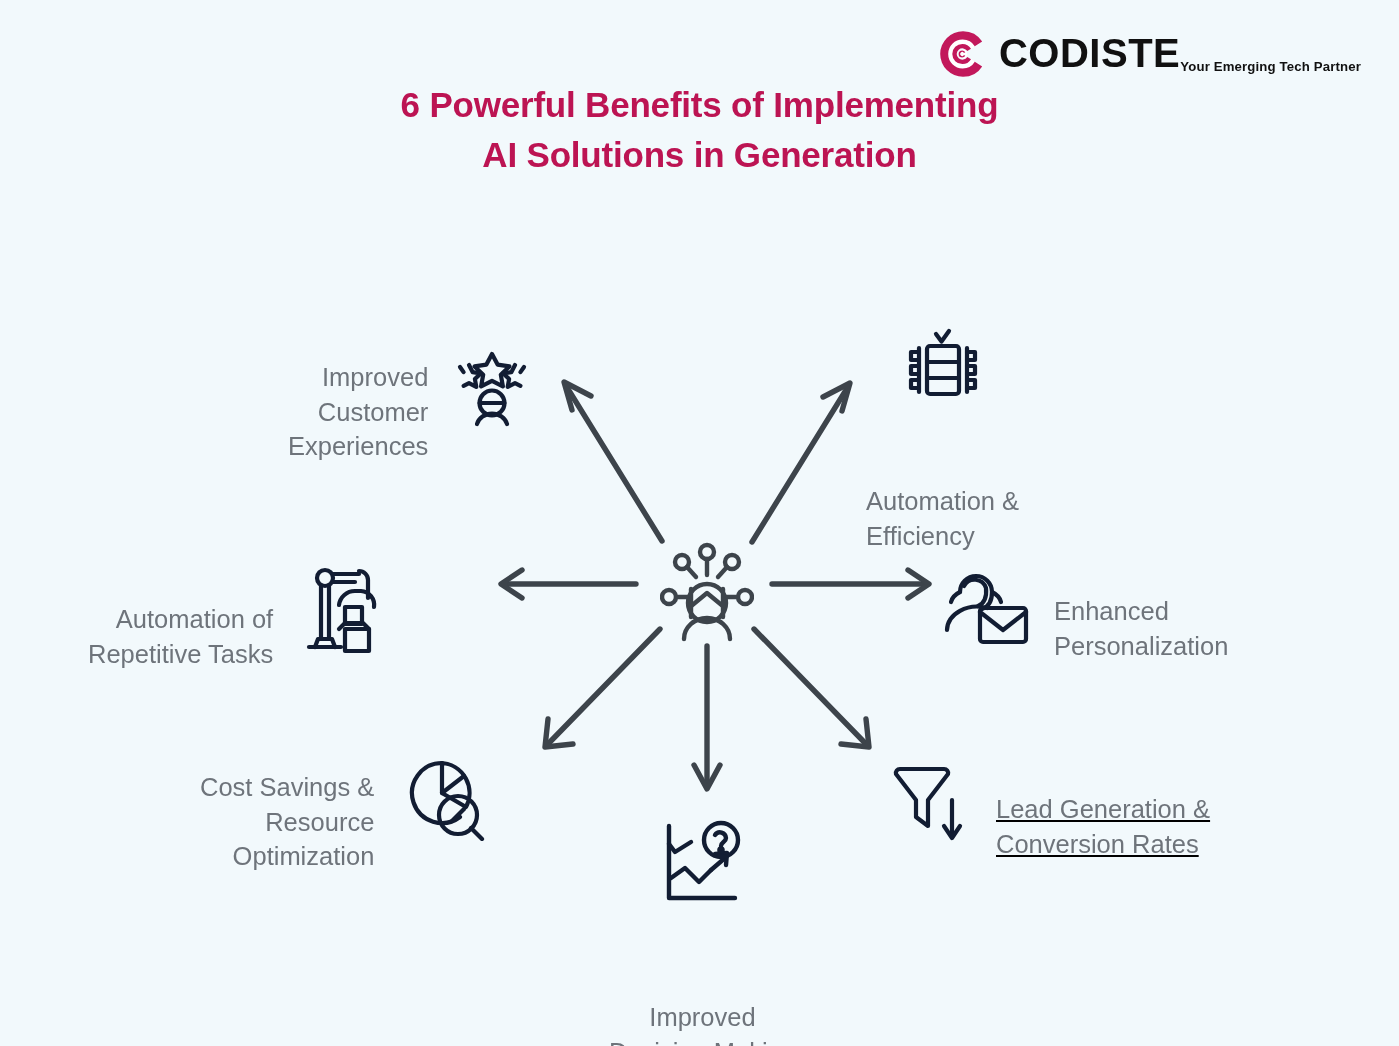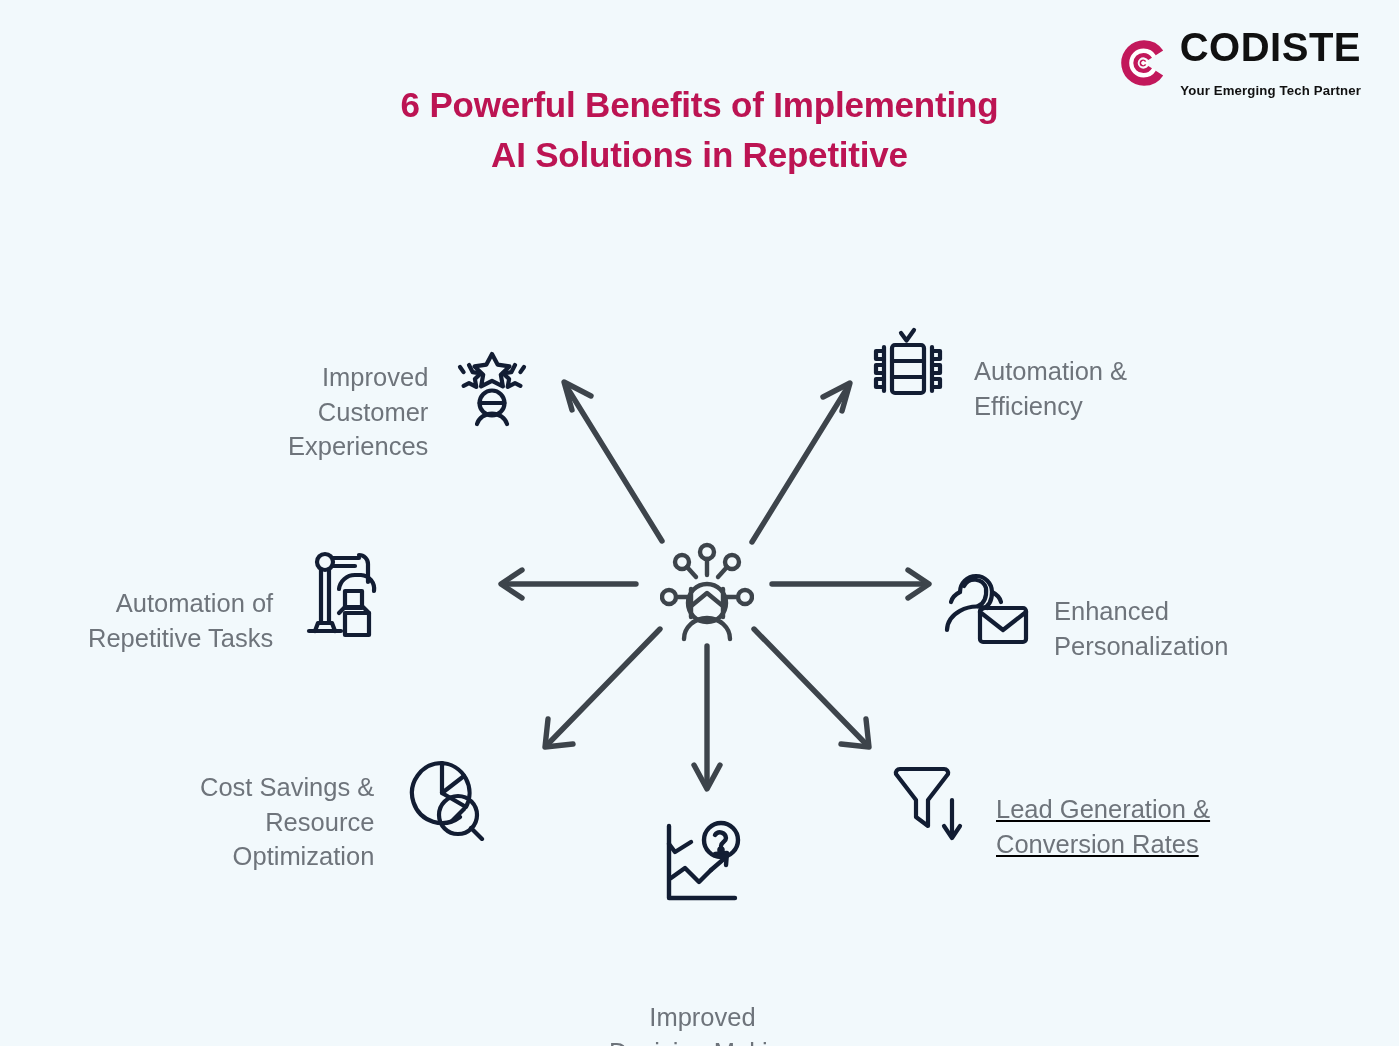--- a/index.html
+++ b/index.html
@@ -34,21 +34,21 @@
     gap: 10px;
   }
   .logo-mark {
     width: 52px;
     height: 52px;
     flex: 0 0 52px;
     display: block;
   }
   .logo-text-wrap {
     display: flex;
-    flex-direction: column;
+    flex-direction: row;
     align-items: flex-start;
     justify-content: center;
     line-height: 1;
   }
   .logo-word {
     font-family: "Liberation Sans", sans-serif;
     font-size: 40px;
     font-weight: bold;
     letter-spacing: 0.5px;
     color: #111111;
@@ -108,22 +108,22 @@
     display: block;
   }
 
   
   .align-right .node-label { text-align: right; }
   .align-left  .node-label { text-align: left; }
   .align-center .node-label { text-align: center; }
 
   
   #node-customer-experiences { left: 288px; top: 312px; gap: 26px; }
-  #node-automation-efficiency { left: 866px; top: 306px; gap: 24px; }
-  #node-repetitive-tasks { left: 88px; top: 538px; gap: 26px; }
+  #node-automation-efficiency { left: 866px; top: 328px; gap: 32px; flex-direction: column; }
+  #node-repetitive-tasks { left: 88px; top: 554px; gap: 26px; }
   #node-personalization { left: 940px; top: 546px; gap: 24px; }
   #node-cost-savings { left: 200px; top: 722px; gap: 28px; }
   #node-lead-generation { left: 890px; top: 744px; gap: 26px; text-decoration: underline; }
 
   #node-decision-making {
     left: 0; top: 820px; width: 1399px;
     flex-direction: column; align-items: center; gap: 52px;
   }
   
   #node-decision-making .inner {
@@ -158,21 +158,21 @@
                A3.6 3.6 0 0 0 25.2 22.4 Z" fill="#c2185b"></path>
     </svg>
     <div class="logo-text-wrap">
       <div class="logo-word">CODISTE</div>
       <div class="logo-tagline">Your Emerging Tech Partner</div>
     </div>
   </div>
 
   <h1 class="title">
     <span class="line1">6 Powerful Benefits of Implementing</span>
-    <span class="line2">AI Solutions in Repetitive</span>
+    <span class="line2">AI Solutions in Generation</span>
   </h1>
 
   <svg class="arrows-layer" viewBox="0 0 1399 1046">
     <g fill="none" stroke="#3d444b" stroke-width="5.4" stroke-linecap="round" stroke-linejoin="round">
 
       <g>
         <line x1="662" y1="541" x2="568" y2="389"></line>
         <polyline points="591,396 564,382 572,410" fill="none"></polyline>
       </g>
 

